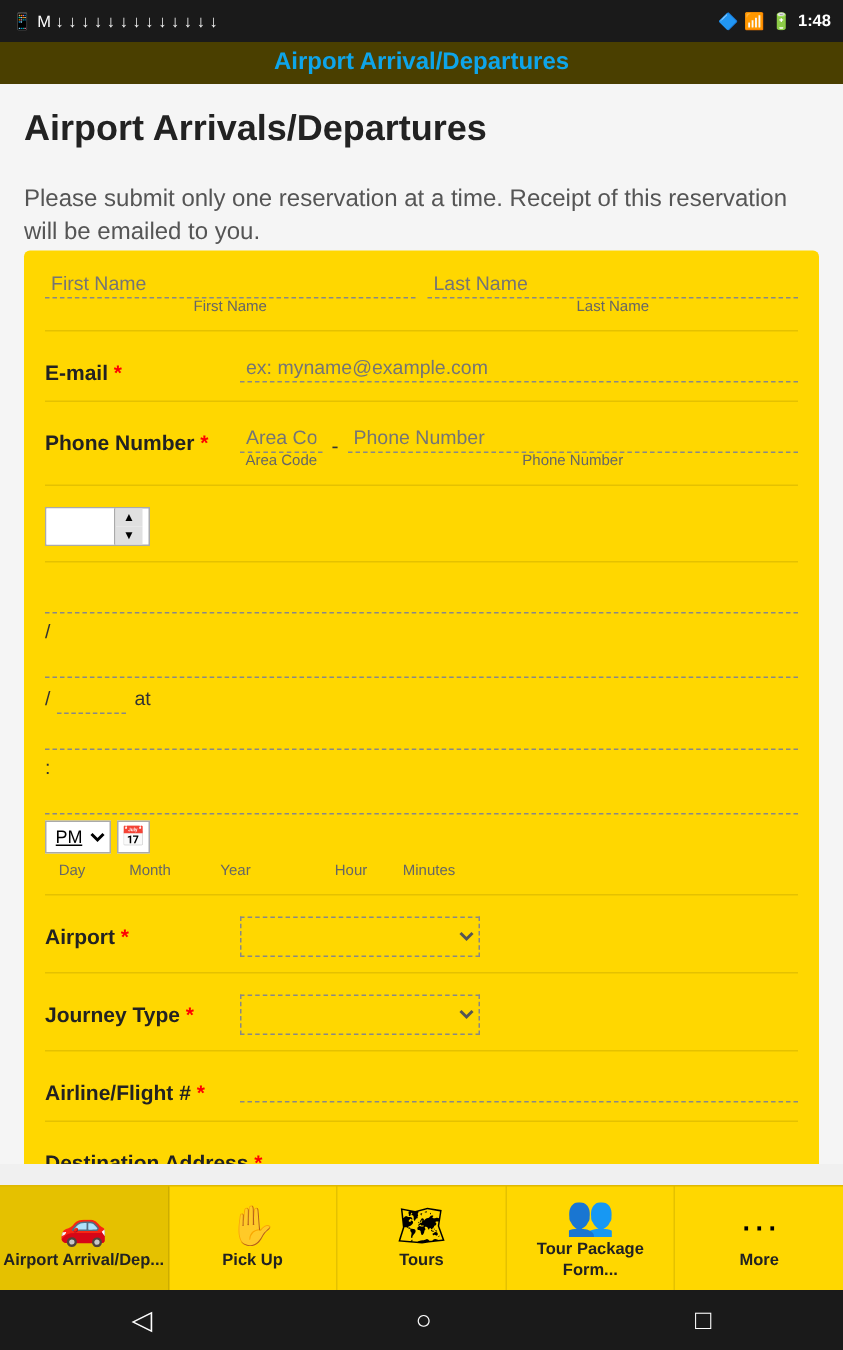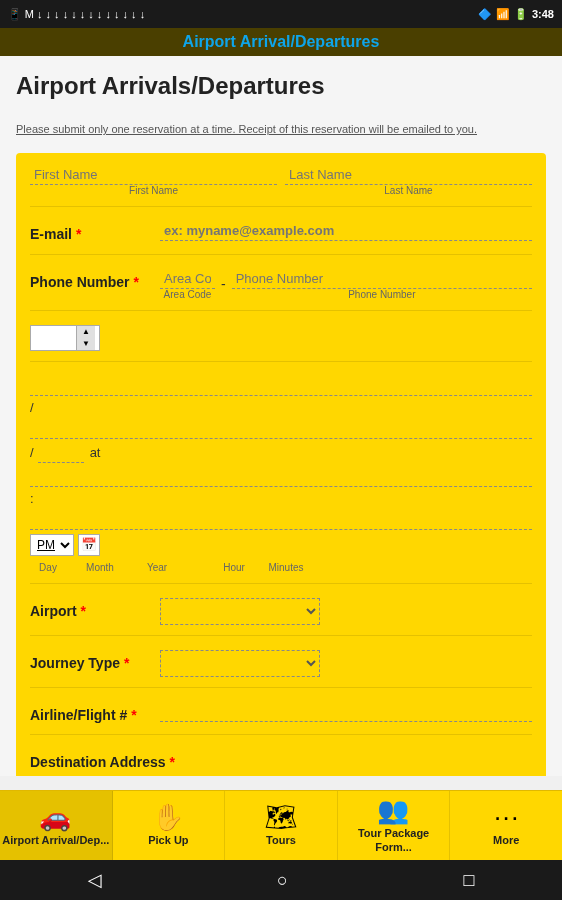--- a/index.html
+++ b/index.html
@@ -24,21 +24,21 @@
     
     .main-content {
       width: 100%; height: calc(900px - 28px - 42px - 70px - 40px);
       background: #f5f5f5; overflow-y: auto; padding: 16px;
     }
 
     .page-title {
       font-size: 24px; font-weight: bold; color: #222; margin-bottom: 22px;
     }
     .page-subtitle {
-      font-size: 11px; color: #555; margin-bottom: 16px; line-height: 1.4; text-decoration: underline;
+      font-size: 16px; color: #555; line-height: 1.4;
     }
 
     
     .form-container {
       background: #ffd700; border-radius: 4px; padding: 12px 14px;
     }
 
     .form-row {
       display: flex; align-items: flex-start; margin-bottom: 14px;
       padding-bottom: 10px;
@@ -165,21 +165,21 @@
 <body>
 
 <div class="status-bar">
   <div class="status-bar-left">
     <span>📱 M ↓ ↓ ↓ ↓ ↓ ↓ ↓ ↓ ↓ ↓ ↓ ↓ ↓</span>
   </div>
   <div class="status-bar-right">
     <span>🔷</span>
     <span>📶</span>
     <span>🔋</span>
-    <span>3:48</span>
+    <span>1:48</span>
   </div>
 </div>
 
 <div class="title-bar">
   <span>Airport Arrival/Departures</span>
 </div>
 
 <div class="main-content">
   <div class="page-title">Airport Arrivals/Departures</div>
   <div class="page-subtitle">Please submit only one reservation at a time. Receipt of this reservation will be emailed to you.</div>
@@ -200,21 +200,21 @@
         </div>
       </div>
     </div>
 
     <div class="form-row">
       <div class="form-label">
         <span>E-mail</span>
         <span class="required"> *</span>
       </div>
       <div class="form-fields">
-        <input type="email" style="color: #14532d; font-weight: bold;" placeholder="ex: myname@example.com">
+        <input type="email" style="color: #14532d;" placeholder="ex: myname@example.com">
       </div>
     </div>
 
     <div class="form-row">
       <div class="form-label">
         <span>Phone Number</span>
         <span class="required"> *</span>
       </div>
       <div class="form-fields">
         <div class="phone-row">

